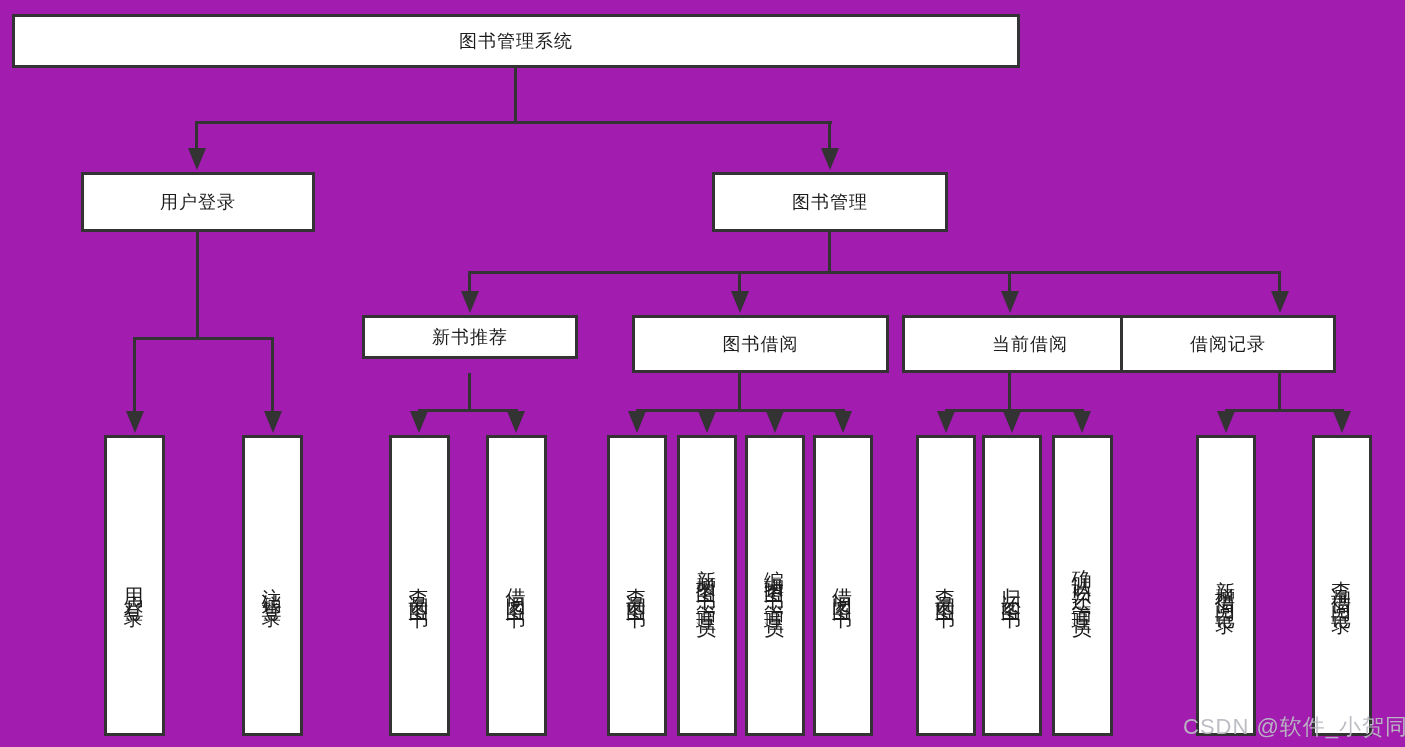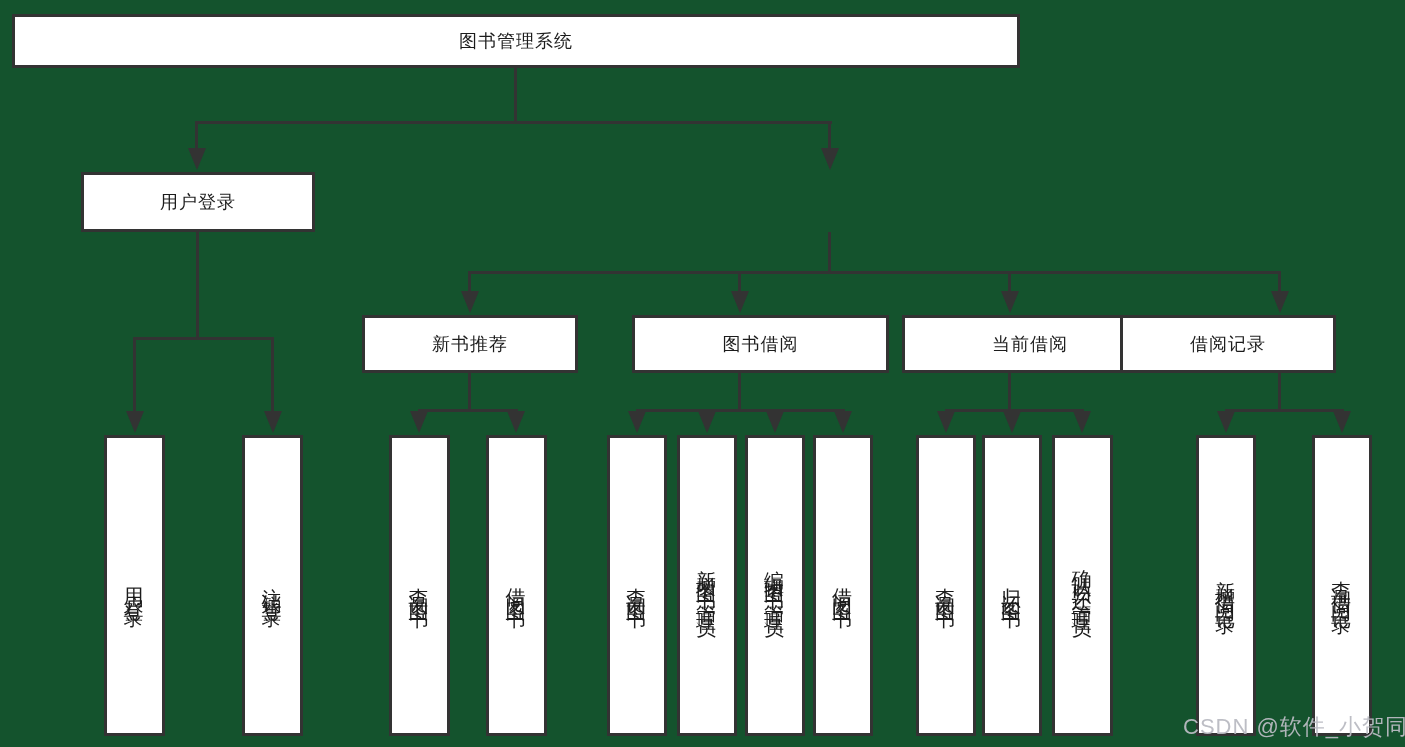--- a/index.html
+++ b/index.html
@@ -1,17 +1,17 @@
 <!DOCTYPE html>
 <html><head>
 <meta charset="utf-8">
 <style>
   html,body{margin:0;padding:0;background:#fff;}
   .page{
-    position:relative;width:1405px;height:747px;background:#14532d;overflow:hidden;
+    position:relative;width:1405px;height:747px;background:#a21caf;overflow:hidden;
     font-family:"Liberation Sans","DejaVu Sans",sans-serif;color:#1c1c1c;
   }
   .box{
     position:absolute;box-sizing:border-box;border:3px solid #333333;background:#ffffff;
     display:flex;align-items:center;justify-content:center;
     font-size:18px;letter-spacing:1px;color:#1c1c1c;
   }
   .leaf{
     position:absolute;box-sizing:border-box;border:3px solid #333333;background:#ffffff;
     display:flex;align-items:center;justify-content:center;
@@ -42,40 +42,43 @@
   <div class="vline" style="left:514px;top:68px;height:56px;"></div>
   <div class="hline" style="left:195px;top:121px;width:637px;"></div>
   <div class="vline" style="left:195px;top:121px;height:34px;"></div>
   <div class="ah" style="left:188px;top:148px;"></div>
   <div class="vline" style="left:828px;top:121px;height:34px;"></div>
   <div class="ah" style="left:821px;top:148px;"></div>
 
   <div class="box" style="left:81px;top:172px;width:234px;height:60px;">
     <span>用户登录</span>
   </div>
+  <div class="box" style="left:712px;top:172px;width:236px;height:60px;">
+    <span>图书管理</span>
+  </div>
 
   <div class="vline" style="left:196px;top:232px;height:108px;"></div>
   <div class="hline" style="left:133px;top:337px;width:141px;"></div>
   <div class="vline" style="left:133px;top:337px;height:78px;"></div>
   <div class="ah" style="left:126px;top:411px;"></div>
   <div class="vline" style="left:271px;top:337px;height:78px;"></div>
   <div class="ah" style="left:264px;top:411px;"></div>
 
   <div class="vline" style="left:828px;top:232px;height:42px;"></div>
   <div class="hline" style="left:468px;top:271px;width:813px;"></div>
   <div class="vline" style="left:468px;top:271px;height:24px;"></div>
   <div class="ah" style="left:461px;top:291px;"></div>
   <div class="vline" style="left:738px;top:271px;height:24px;"></div>
   <div class="ah" style="left:731px;top:291px;"></div>
   <div class="vline" style="left:1008px;top:271px;height:24px;"></div>
   <div class="ah" style="left:1001px;top:291px;"></div>
   <div class="vline" style="left:1278px;top:271px;height:24px;"></div>
   <div class="ah" style="left:1271px;top:291px;"></div>
 
-  <div class="box" style="left:362px;top:315px;width:216px;height:58px;">
+  <div class="box" style="left:362px;top:315px;width:216px;height:44px;">
     <span>新书推荐</span>
   </div>
   <div class="box" style="left:632px;top:315px;width:257px;height:58px;">
     <span>图书借阅</span>
   </div>
   <div class="box" style="left:902px;top:315px;width:256px;height:58px;">
     <span>当前借阅</span>
   </div>
   <div class="box" style="left:1120px;top:315px;width:216px;height:58px;">
     <span>借阅记录</span>

